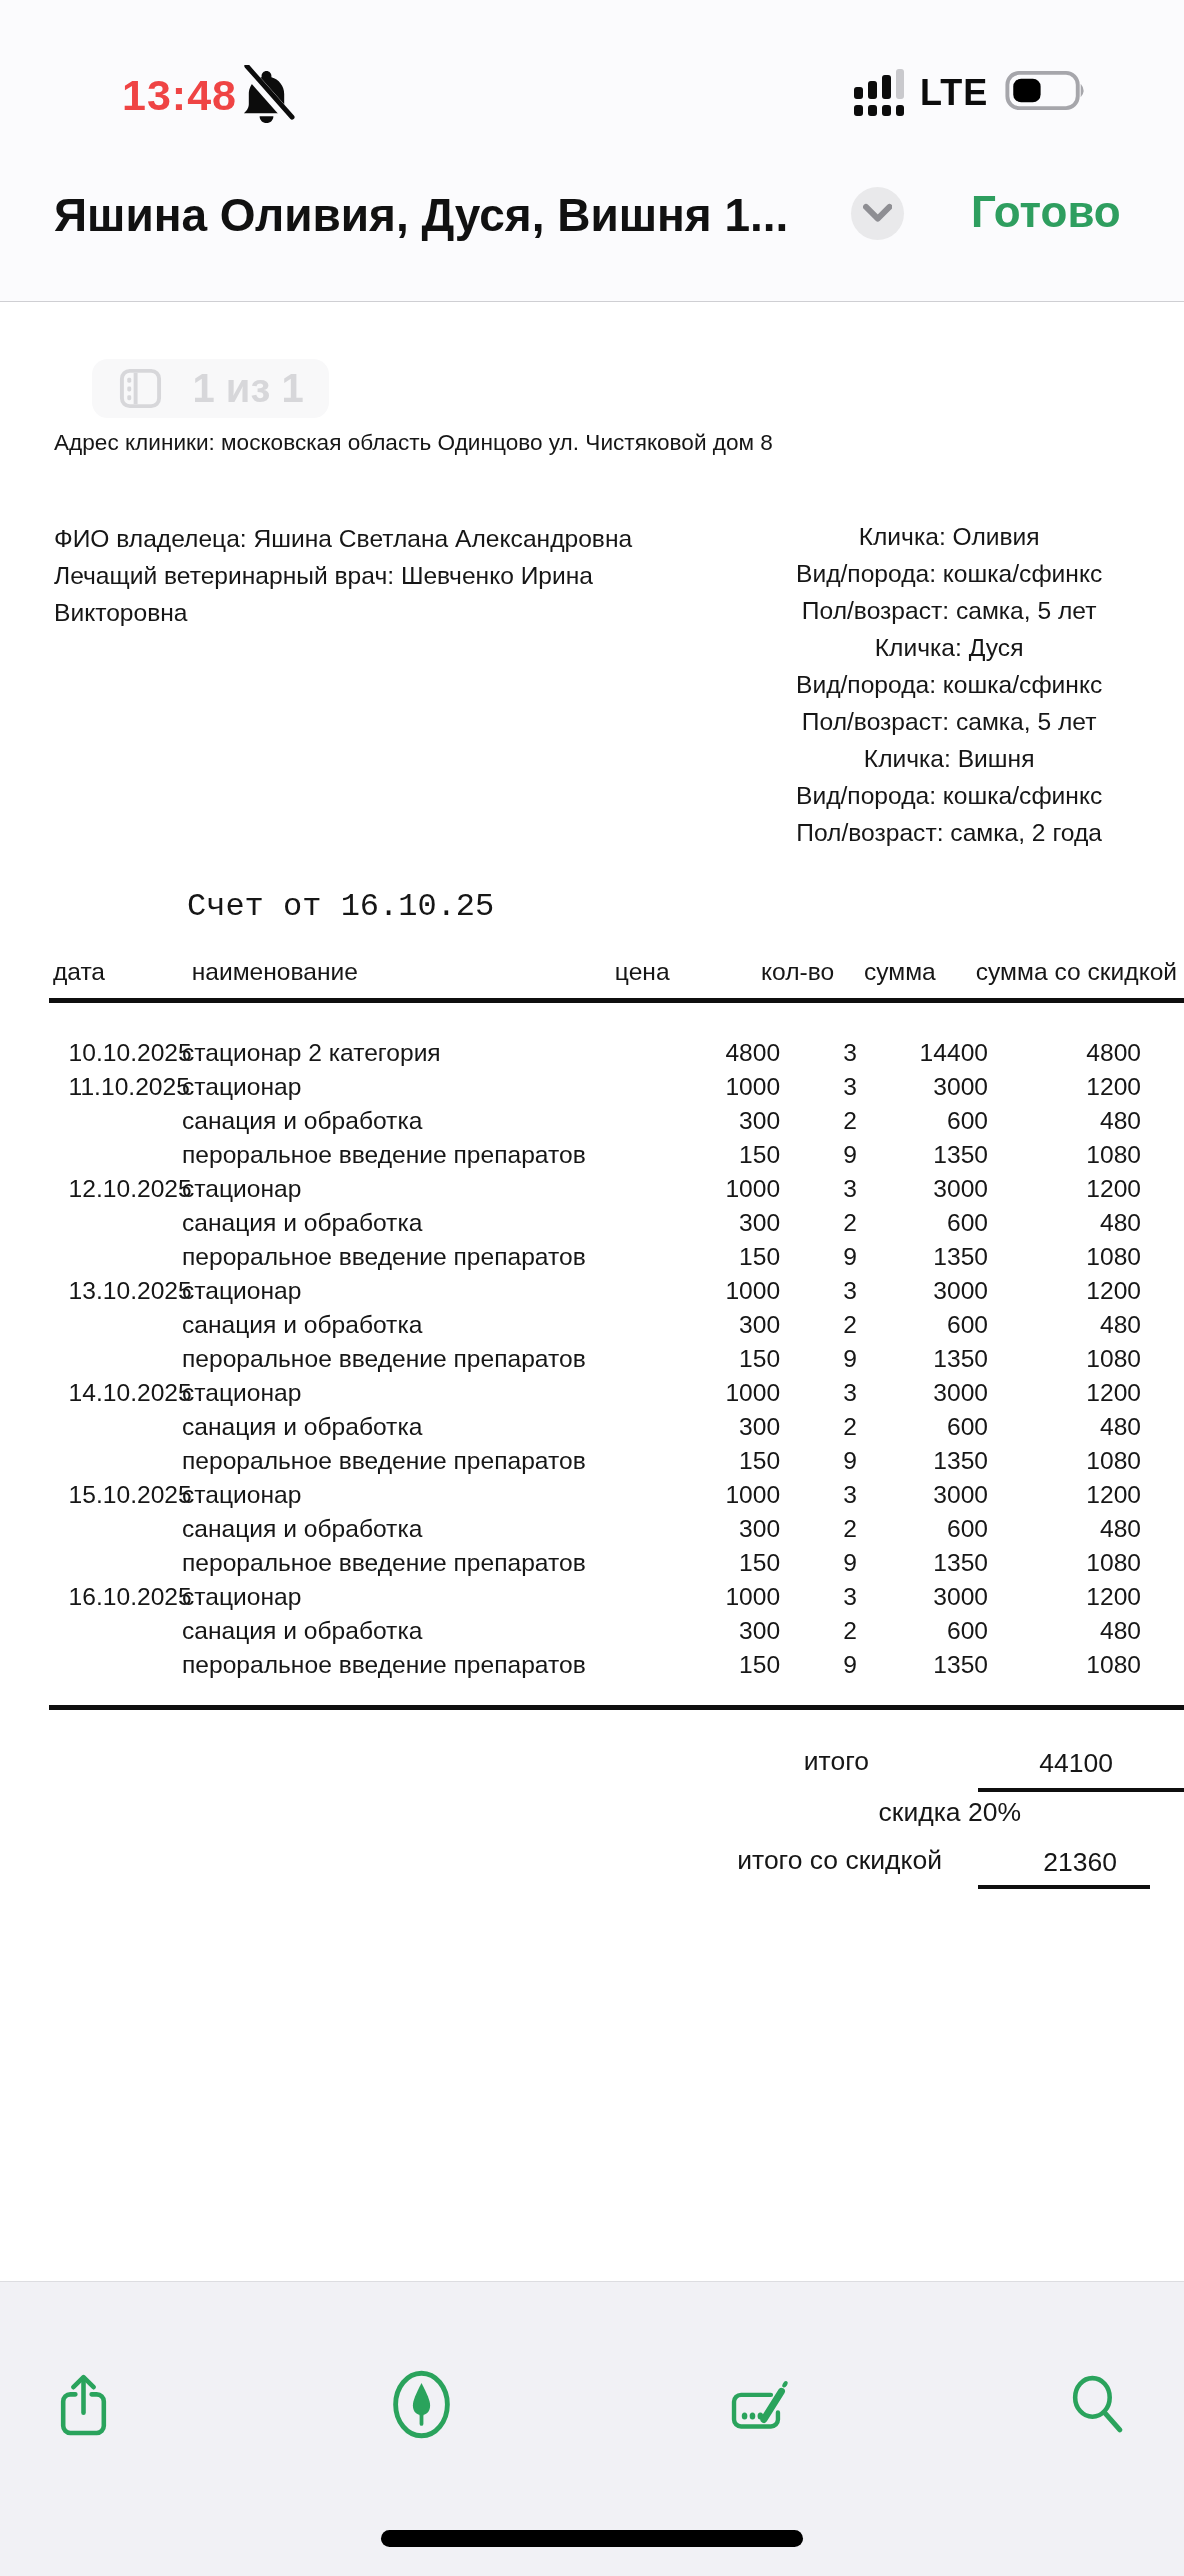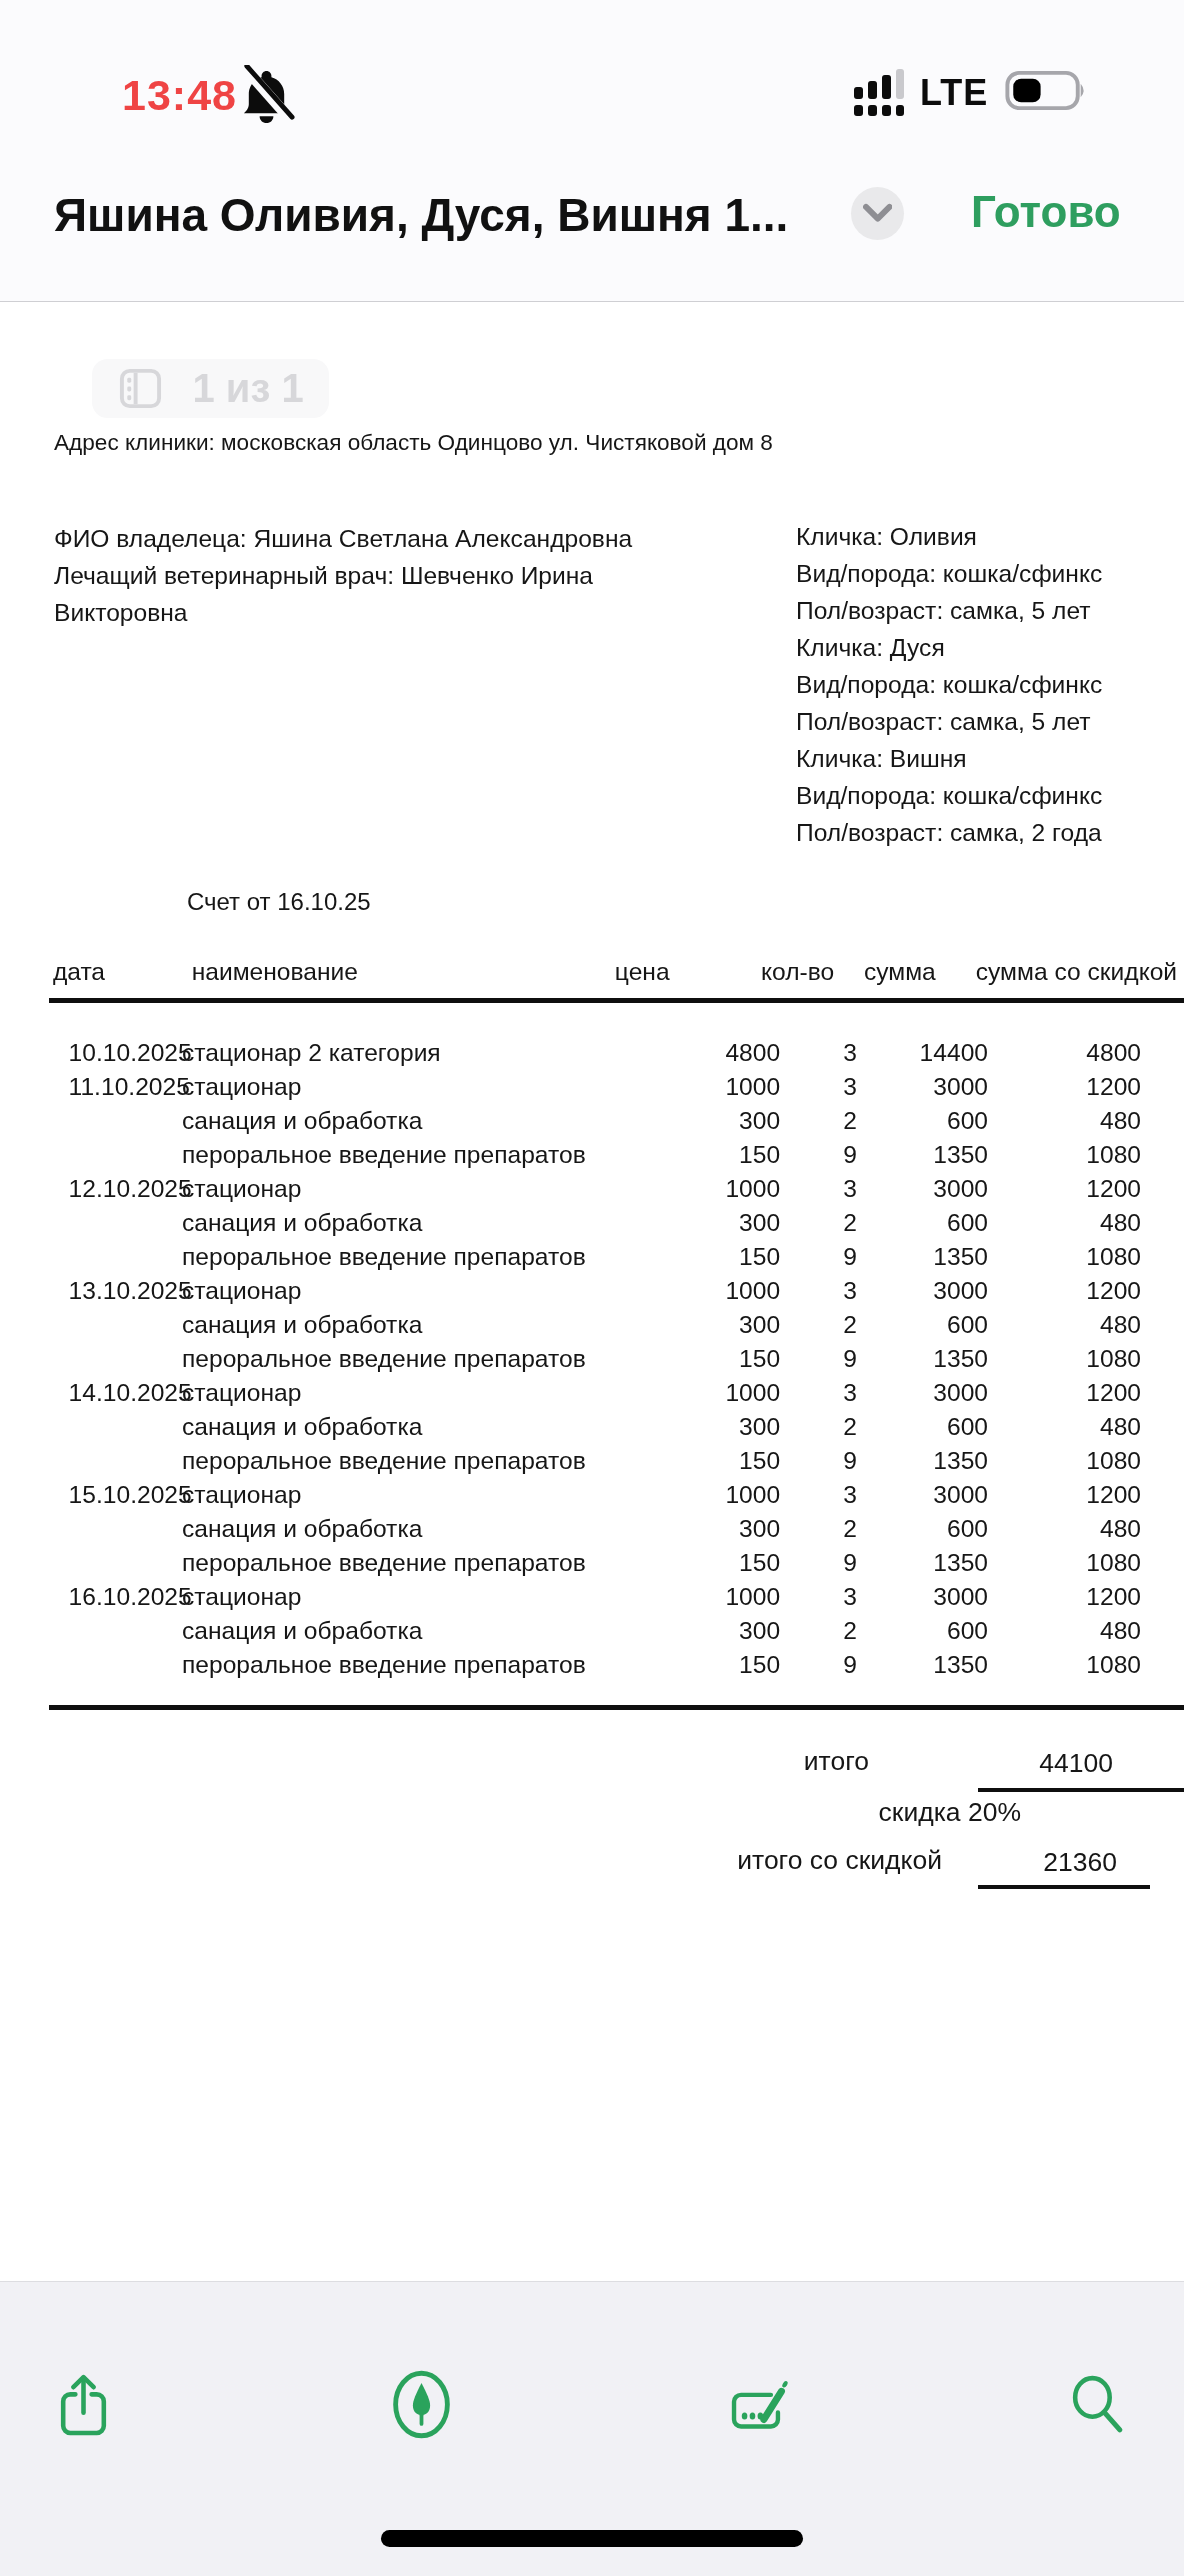--- a/index.html
+++ b/index.html
@@ -38,23 +38,23 @@
   
   .page { position:absolute; top:302px; left:0; width:1185px; height:1980px; background:#fff; }
 
   .page-pill { position:absolute; left:92px; top:57px; height:59px; padding:0 25.5px;
     background:#f8f8f9; border-radius:15.7px; display:flex; align-items:center; gap:30px;
     color:#d7d7da; font-size:40px; font-weight:600; }
 
   .clinic-address { position:absolute; left:54px; top:128px; font-size:22.6px; }
 
   .owner-block { position:absolute; left:54px; top:218px; width:634px; font-size:24.6px; line-height:37px; }
-  .pets-block  { position:absolute; left:796px; top:216px; font-size:24.6px; line-height:37px; }
-
-  .invoice-title { position:absolute; left:187px; top:586px; font-size:24px; }
+  .pets-block  { position:absolute; left:796px; top:216px; font-size:24.6px; line-height:37px;text-align:center; }
+
+  .invoice-title { position:absolute; left:187px; top:586px; font-size:32px;font-family:Liberation Mono, monospace; }
 
   .inv-table { position:absolute; left:49px; top:656px; width:1136px; font-size:24.6px; }
   .thead { display:flex; padding-bottom:11.8px; border-bottom:5.9px solid #0f0f0f;gap:40px; }
   .trow  { display:flex; height:34px; line-height:34px; }
   .tbody { margin-top:33px; }
   .c { display:block; white-space:nowrap; }
   .c-date { width:133px; padding-left:3.9px; }
   .trow .c-date { padding-left:19.6px; }
   .c-name { width:501px; }
   .c-price{ width:103px; text-align:right; }

